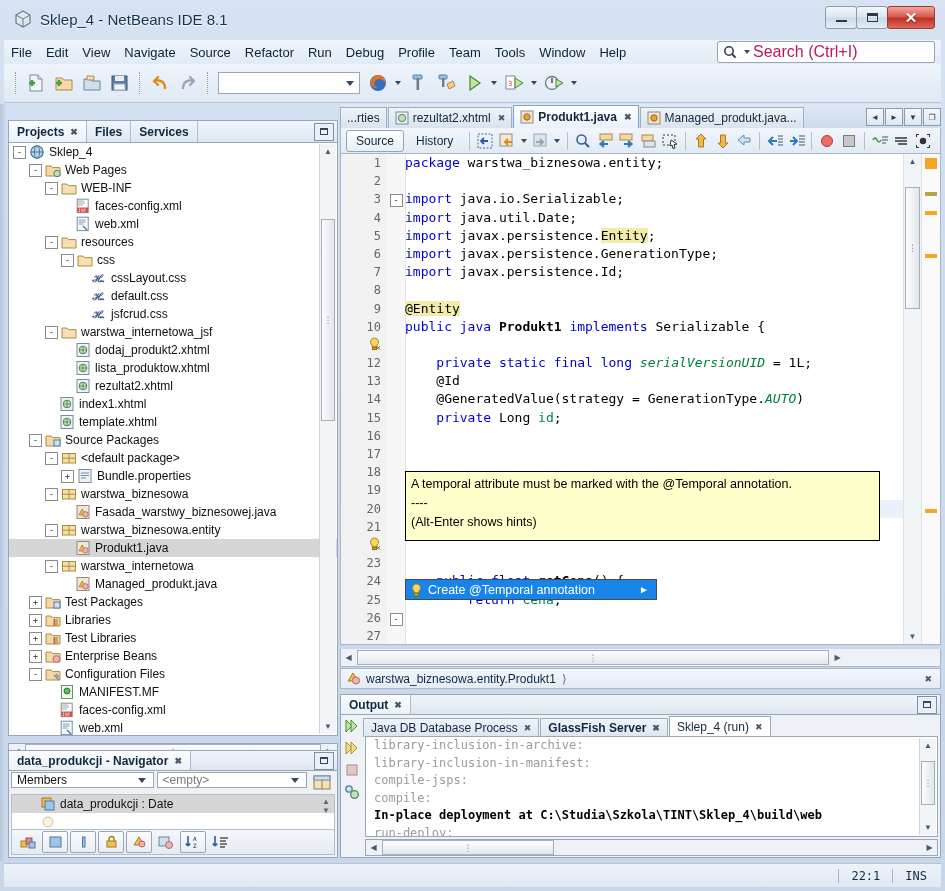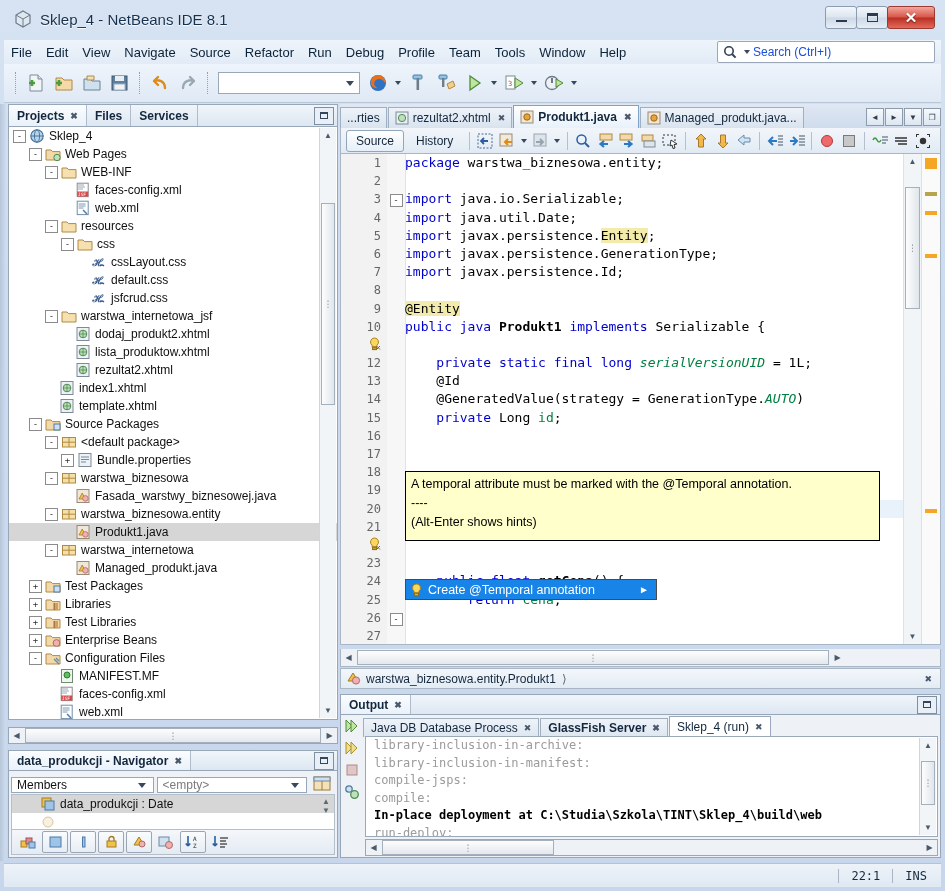--- a/index.html
+++ b/index.html
@@ -49,21 +49,21 @@
   }
   .menuitem{
     padding:3px 7px;font-size:13px;color:#0b2239;cursor:default;white-space:nowrap;
   }
   .searchbox{
     position:absolute;right:6px;top:1px;width:216px;height:20px;
     background:#fff;border:1px solid #9aa7b8;display:flex;align-items:center;
     border-radius:2px;
   }
   .searchbox .mag{margin:0 4px 0 5px;flex:none;}
-  .searchph{color:#1d4ed8;font-size:12px;}
+  .searchph{color:#be185d;font-size:16px;}
 
   
   .toolbar{
     position:absolute;left:4px;top:64px;right:4px;height:38px;
     background:linear-gradient(to bottom,#eef4fb,#dfe9f5);
     display:flex;align-items:center;padding-left:6px;
     border-bottom:1px solid #b9c6d6;
   }
   .tbsep{width:1px;height:22px;border-left:1px dotted #8fa0b5;margin:0 5px;}
   .tbbtn{width:28px;height:28px;display:flex;align-items:center;justify-content:center;}
@@ -71,21 +71,21 @@
     width:140px;height:20px;background:#fff;border:1px solid #9aa7b8;
     display:flex;align-items:center;justify-content:flex-end;margin:0 4px;
   }
   .caret{width:0;height:0;border-left:4px solid transparent;border-right:4px solid transparent;
          border-top:5px solid #38485c;margin-right:5px;}
   .caret-sm{width:0;height:0;border-left:3px solid transparent;border-right:3px solid transparent;
          border-top:4px solid #38485c;margin:0 3px;}
 
   
   .lpane{
-    position:absolute;left:8px;top:104px;width:330px;height:640px;
+    position:absolute;left:8px;top:120px;width:330px;height:640px;
   }
   .panel-tabs{
     height:22px;background:linear-gradient(to bottom,#f0f5fa,#dde7f2);
     border:1px solid #98a7b8;border-bottom:none;display:flex;align-items:stretch;
     box-sizing:border-box;
   }
   .ptab{
     display:flex;align-items:center;padding:0 8px;font-size:12px;font-weight:bold;color:#12273d;
     border-right:1px solid #b0bccb;white-space:nowrap;
   }
@@ -133,21 +133,21 @@
   
   .navpane{position:absolute;left:8px;top:750px;width:330px;height:108px;}
   .navtop{
     height:20px;background:linear-gradient(to bottom,#f0f5fa,#dde7f2);
     border:1px solid #98a7b8;border-bottom:none;display:flex;align-items:center;box-sizing:border-box;
   }
   .navbody{
     position:absolute;left:0;right:0;top:20px;bottom:0;background:#eef2f7;
     border:1px solid #98a7b8;box-sizing:border-box;
   }
-  .navcombos{display:flex;height:21px;align-items:flex-end;padding:1px 2px;}
+  .navcombos{display:flex;height:21px;align-items:flex-start;padding:1px 2px;}
   .ncombo{
     background:#fff;border:1px solid #98a7b8;display:flex;align-items:center;
     font-size:12px;color:#111;padding-left:5px;box-sizing:border-box;
   }
   .ncombo .cbtn{margin-left:auto;width:16px;display:flex;align-items:center;justify-content:center;}
   .navlist{position:absolute;left:2px;right:2px;top:23px;height:34px;background:#fff;border:1px solid #b5bfca;overflow:hidden;}
   .navbtns{position:absolute;left:2px;right:2px;bottom:2px;height:26px;
            background:linear-gradient(to bottom,#f4f7fa,#e4ebf3);border:1px solid #b5bfca;
            display:flex;align-items:center;padding-left:4px;box-sizing:border-box;}
   .nbtn{width:24px;height:20px;display:flex;align-items:center;justify-content:center;margin-right:2px;}

